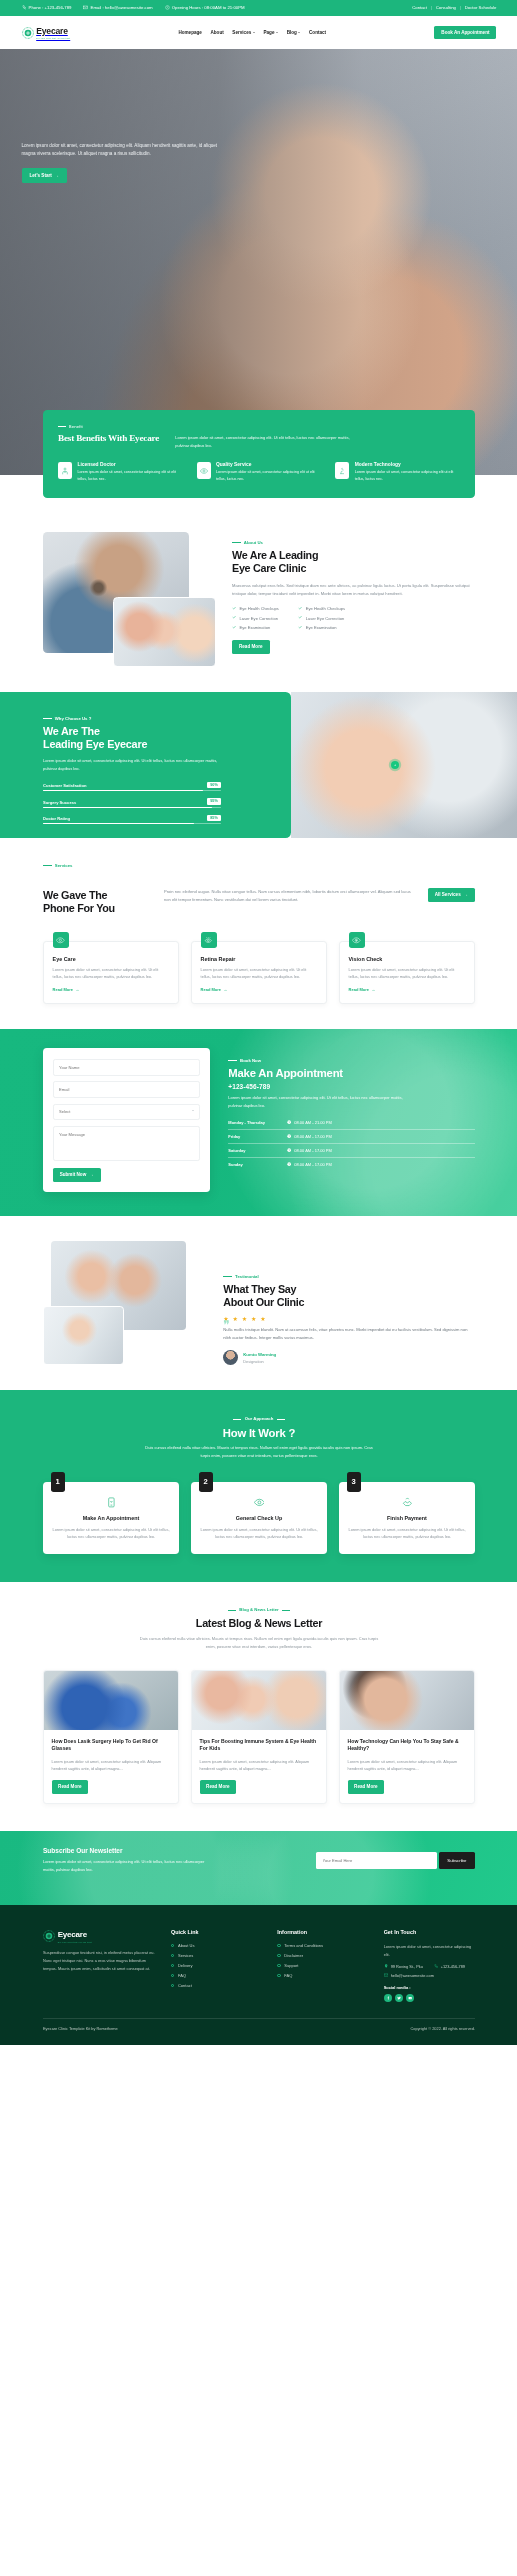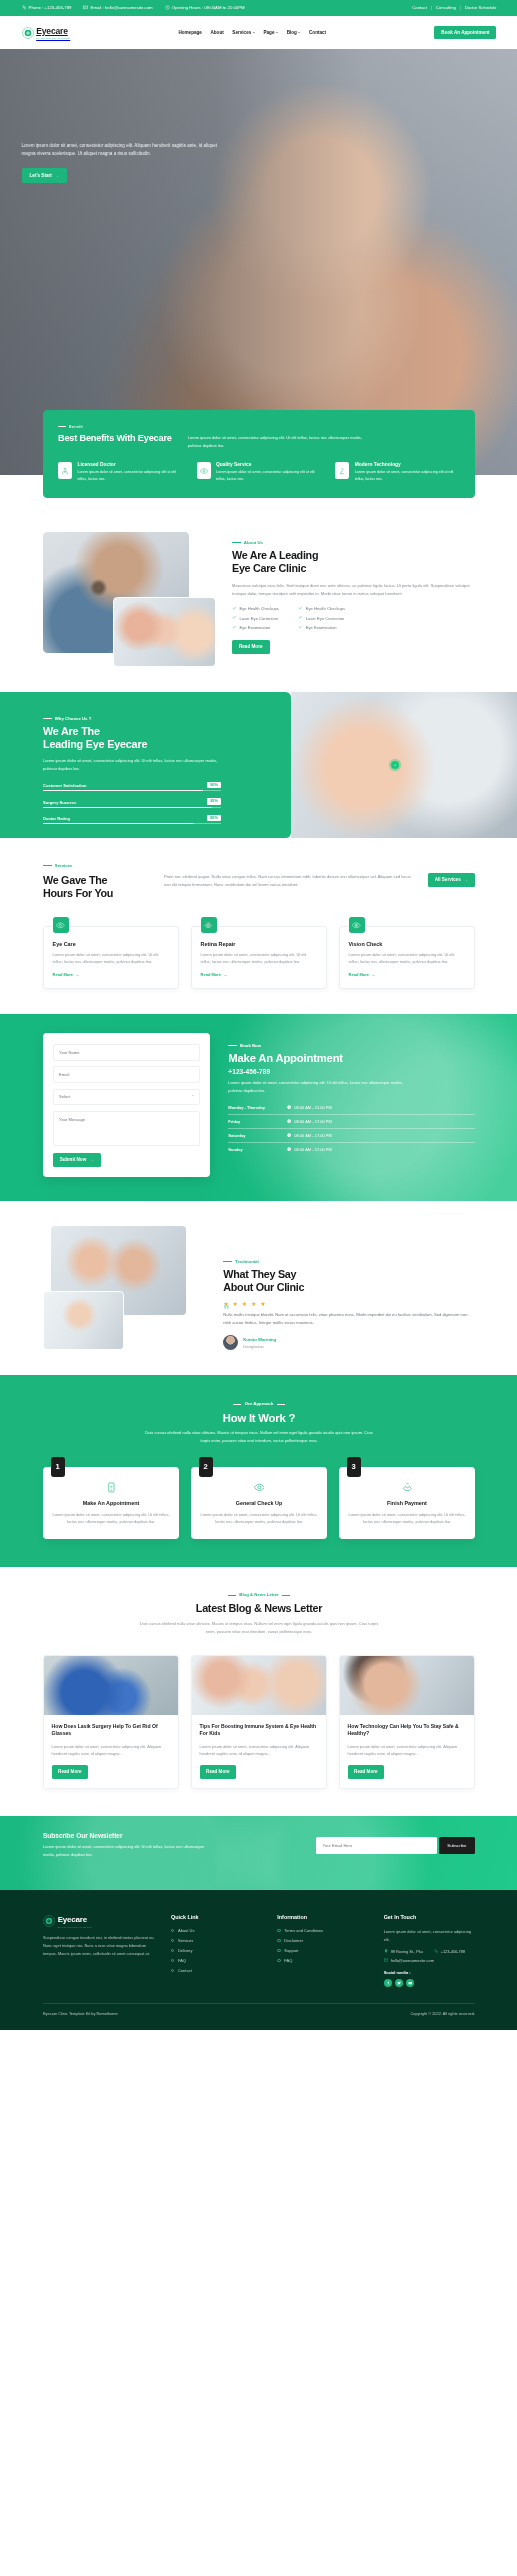--- a/index.html
+++ b/index.html
@@ -69,21 +69,21 @@
 
   
   .benefit-zone { position:relative; margin-top:-65px; height:97px; }
   .benefit {
     position:relative; width:432px; margin:0 auto; background:#1CB67D; border-radius:4.3px;
     padding:14px 15px 16px; color:#fff;
   }
   .eyebrow { font-size:4.3px; display:flex; align-items:center; gap:3.2px; letter-spacing:0.1px; }
   .eyebrow .dash { display:inline-block; width:7.6px; height:0.5px; background:currentColor; }
   .ben-head { display:flex; gap:16px; align-items:flex-start; }
-  .ben-head h2 { font-size:9.2px; font-weight:700; margin-top:4.3px; letter-spacing:-0.2px; }
+  .ben-head h2 { font-size:9.2px; font-weight:700; margin-top:4.3px; letter-spacing:-0.2px;font-family:Liberation Serif, serif; }
   .ben-head .lead { font-size:4px; line-height:1.85; flex:1; margin-top:5.4px; max-width:178px; opacity:.95; }
   .ben-items { display:flex; gap:14px; margin-top:13px; }
   .ben-item { display:flex; gap:5.4px; flex:1; }
   .ben-ic {
     width:14px; height:17.3px; background:#fff; border-radius:2.2px; flex:0 0 auto;
     display:flex; align-items:center; justify-content:center;
   }
   .ben-ic svg { width:8px; height:8px; }
   .ben-item h4 { font-size:4.9px; font-weight:700; margin-bottom:2.2px; }
   .ben-item p { font-size:3.7px; line-height:1.75; opacity:.95; }
@@ -557,24 +557,24 @@
       <span class="why-dot">+</span>
     </div>
   </div>
 
   <div class="sec">
     <div class="container">
       <div class="sec-eyebrow">
         <i class="dash"></i>
         <span>Services</span>
       </div>
-      <div class="svc-head" style="margin-top:2px">
+      <div class="svc-head" style="margin-top:17px">
         <h2 class="big">
           <span>We Gave The</span><br>
-          <span>Hours For You</span>
+          <span>Phone For You</span>
         </h2>
         <p class="muted">Proin nec eleifend augue. Nulla vitae congue tellus. Nam cursus elementum nibh, lobortis dictum orci ullamcorper vel. Aliquam sed lacus non elit tempor fermentum. Nunc vestibulum dui vel lorem varius tincidunt.</p>
         <a class="btn" href="#">
           <span>All Services</span>
           <span>→</span>
         </a>
       </div>
       <div class="cards3">
         <div class="svc-card">
           <span class="svc-ic">

